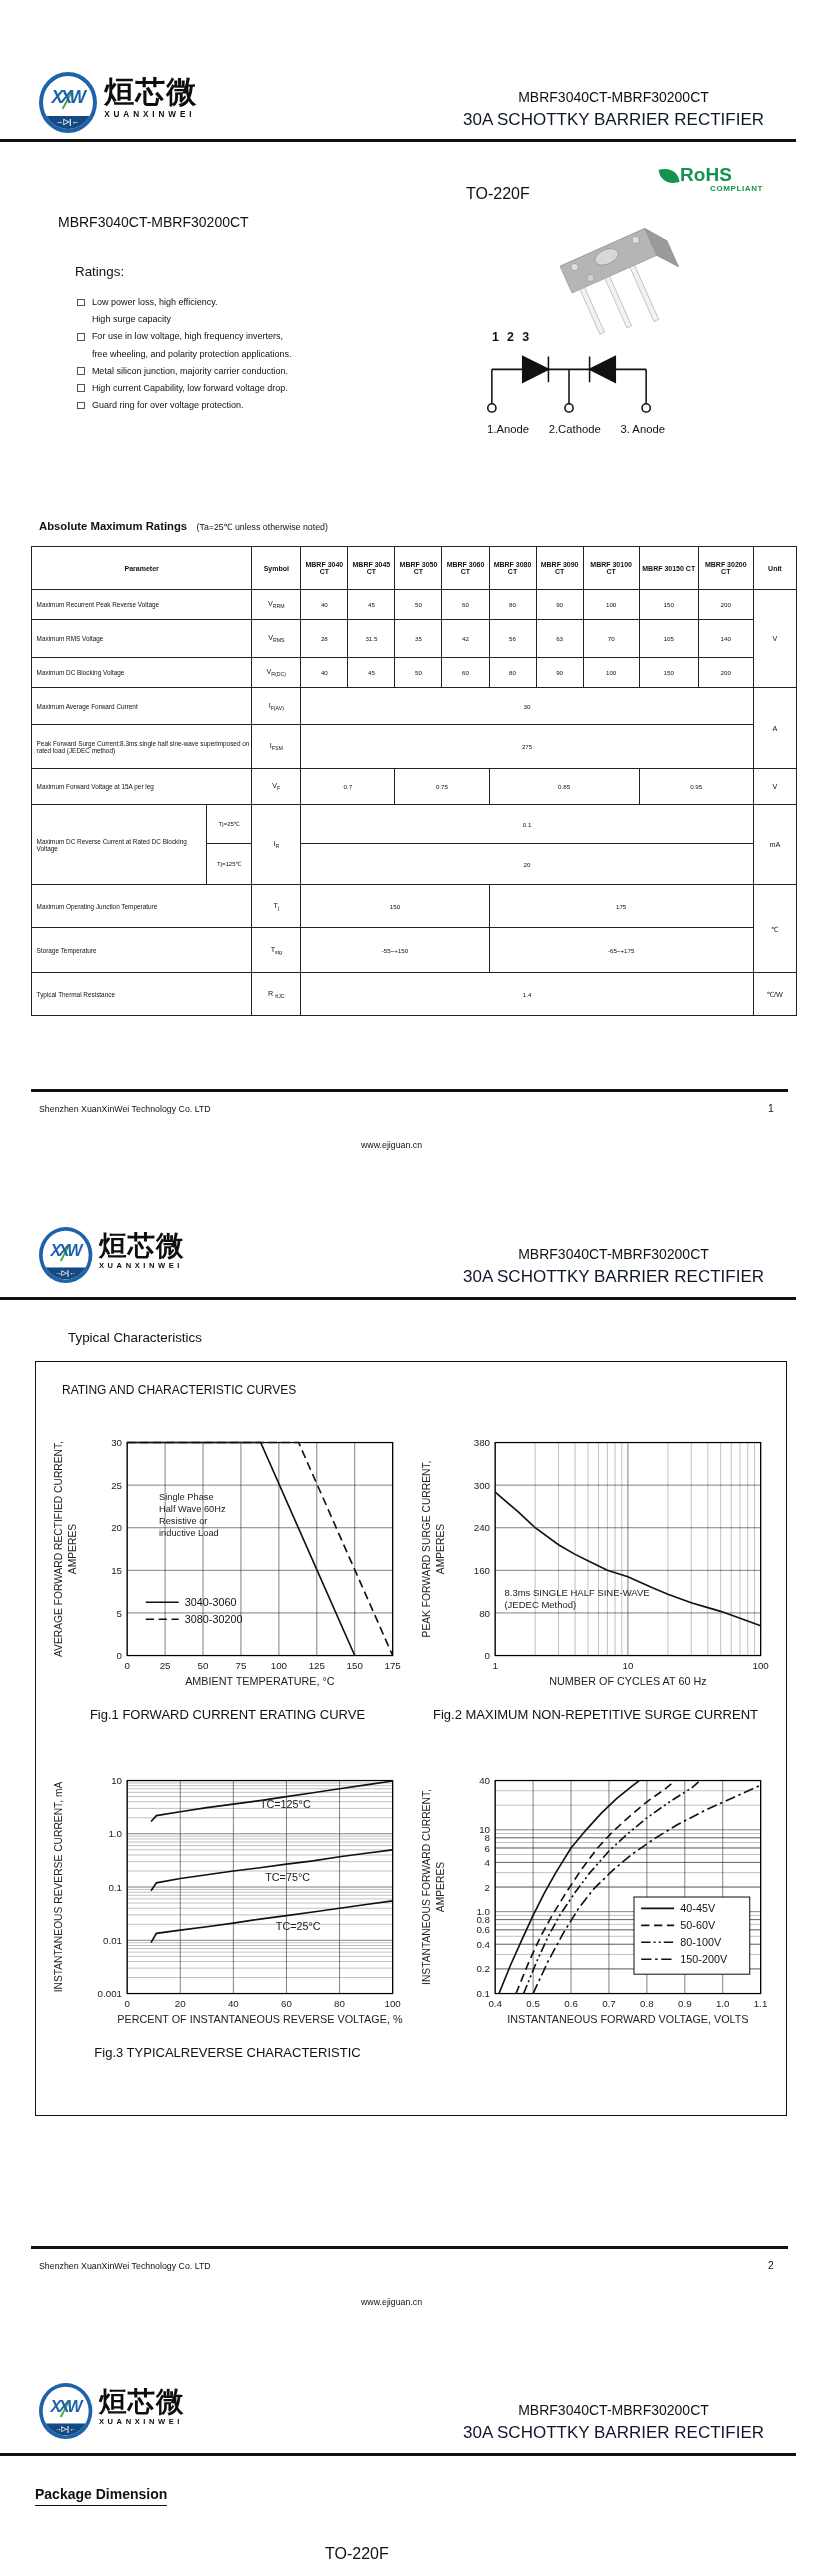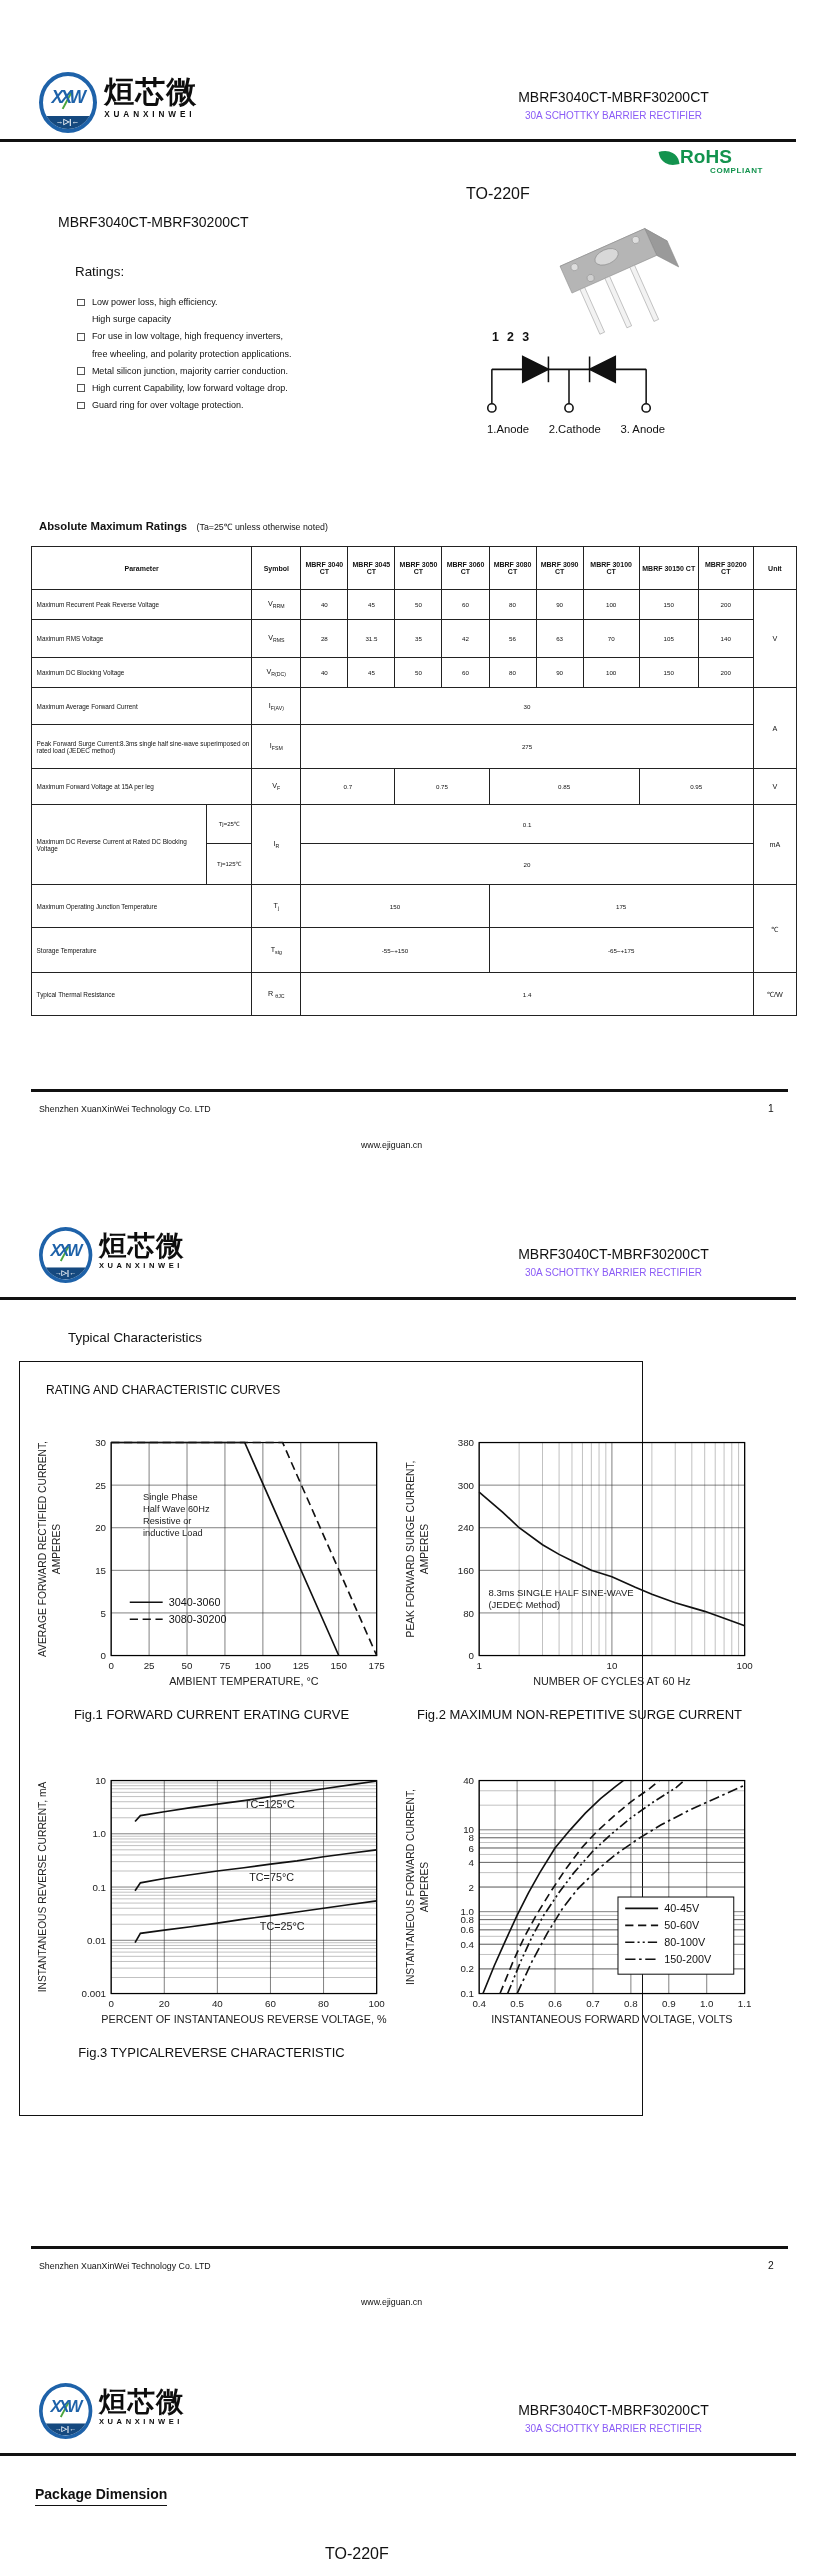--- a/index.html
+++ b/index.html
@@ -15,21 +15,21 @@
   .logo-ellipse { position:absolute; left:0; top:0; width:58px; height:61px; border:4.1px solid #1e62a9; border-radius:50%; overflow:hidden; background:#fff; }
   .logo-xxw { position:absolute; left:0; top:11.3px; width:49px; text-align:center; font-weight:bold; font-style:italic; font-size:17.5px; letter-spacing:-2.6px; color:#1e62a9; }
   .logo-green { position:absolute; left:23px; top:15.5px; width:2.1px; height:17.5px; background:#4aa53c; transform:rotate(28deg); }
   .logo-band { position:absolute; left:0; bottom:0; width:49px; height:13.4px; background:#15497f; display:flex; align-items:center; justify-content:center; }
   .logo-diode { color:#fff; font-size:7.7px; font-weight:bold; letter-spacing:0; line-height:1; }
   .logo-text { margin-left:7.2px; padding-top:4.1px; }
   .logo-cn { font-size:30px; font-weight:900; color:#0d0d0d; letter-spacing:1px; line-height:1.05; font-family:"Liberation Sans",sans-serif; }
   .logo-en { font-size:8.2px; letter-spacing:3.9px; color:#0d0d0d; margin-top:2.1px; font-weight:bold; }
   .hdr-title { position:absolute; text-align:center; }
   .hdr-title .t1 { font-size:14px; color:#111; }
-  .hdr-title .t2 { font-size:10px; color:#8b5cf6; margin-top:4.6px; }
+  .hdr-title .t2 { font-size:17px; color:#0f172a; margin-top:4.6px; }
 
   
   .ft-rule { position:absolute; left:31px; width:757px; height:2.6px; background:#111; }
   .ft-company { position:absolute; font-size:8.8px; }
   .ft-site { position:absolute; font-size:8.8px;margin-top:36px; }
   .ft-page { position:absolute; font-size:10.3px; }
 
   
   .part-heading { font-size:14px; }
   .features-h { font-size:13.4px; }
@@ -128,21 +128,21 @@
           <span>High current Capability, low forward voltage drop.</span>
         </div>
       <div class="feat-item">
           <span class="feat-box"></span>
           <span>Guard ring for over voltage protection.</span>
         </div>
     </div>
 
     <div class="abs to220f-label" style="left:466px; top:185px;">TO-220F</div>
 
-    <div class="rohs" style="left:660px; top:148px;">
+    <div class="rohs" style="left:660px; top:166px;">
       <div class="rohs-row">
         <span class="leaf"></span>
         <span class="rohs-word">RoHS</span>
       </div>
       <div class="rohs-sub">COMPLIANT</div>
     </div>
 
     <svg class="abs" style="left:531px; top:216px;" width="170" height="124" viewBox="0 0 330 240">
       <g transform="rotate(-24 165 120)">
         <polygon points="75,55 255,55 285,95 105,95" fill="#c9c9c9" stroke="#8a8a8a"></polygon>
@@ -335,21 +335,21 @@
       </div>
     </div>
     <div class="hdr-title" style="left:433px; top:89px; width:361px;">
       <div class="t1">MBRF3040CT-MBRF30200CT</div>
       <div class="t2">30A SCHOTTKY BARRIER RECTIFIER</div>
     </div>
     <div class="hdr-rule" style="top:140px;"></div>
 
     <div class="abs typchar-h" style="left:35px; top:173px;margin-left:33px;">Typical Characteristics</div>
 
-    <div class="curves-box" style="left:19px; top:204px; width:624px; height:755px;">
+    <div class="curves-box" style="left:35px; top:204px; width:752px; height:755px;">
       <div class="curves-title" style="left:26px; top:20.6px;">RATING AND CHARACTERISTIC CURVES</div>
 
       <svg class="abs" style="left:14px; top:72px;" width="355" height="263" viewBox="0 0 690 510">
           <line x1="150" y1="16" x2="150" y2="430" stroke="#333" stroke-width="1.2"></line>
           <text x="150" y="457" text-anchor="middle" font-size="19" fill="#222">0</text>
           <line x1="223.71428571428572" y1="16" x2="223.71428571428572" y2="430" stroke="#333" stroke-width="1.2"></line>
           <text x="223.71428571428572" y="457" text-anchor="middle" font-size="19" fill="#222">25</text>
           <line x1="297.42857142857144" y1="16" x2="297.42857142857144" y2="430" stroke="#333" stroke-width="1.2"></line>
           <text x="297.42857142857144" y="457" text-anchor="middle" font-size="19" fill="#222">50</text>
           <line x1="371.1428571428571" y1="16" x2="371.1428571428571" y2="430" stroke="#333" stroke-width="1.2"></line>

